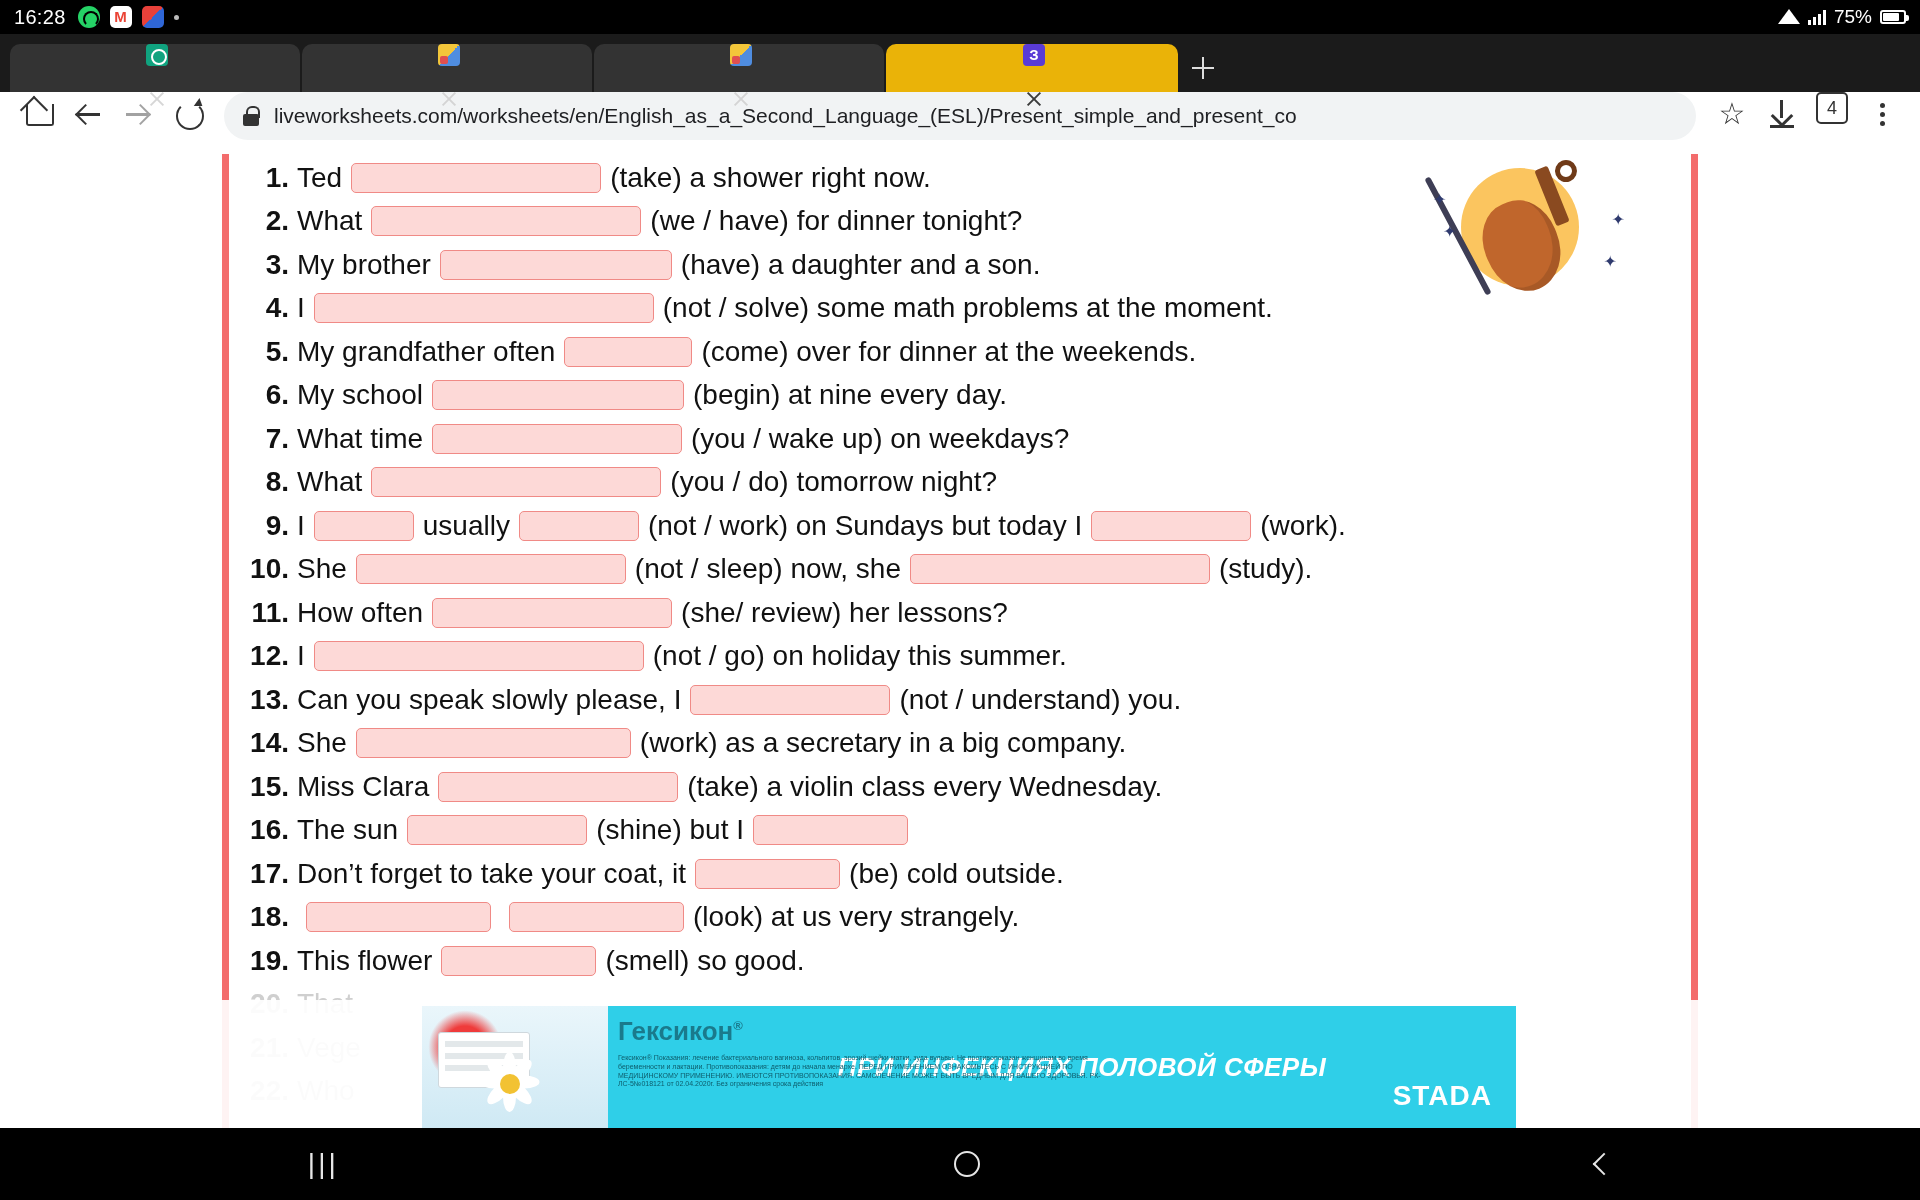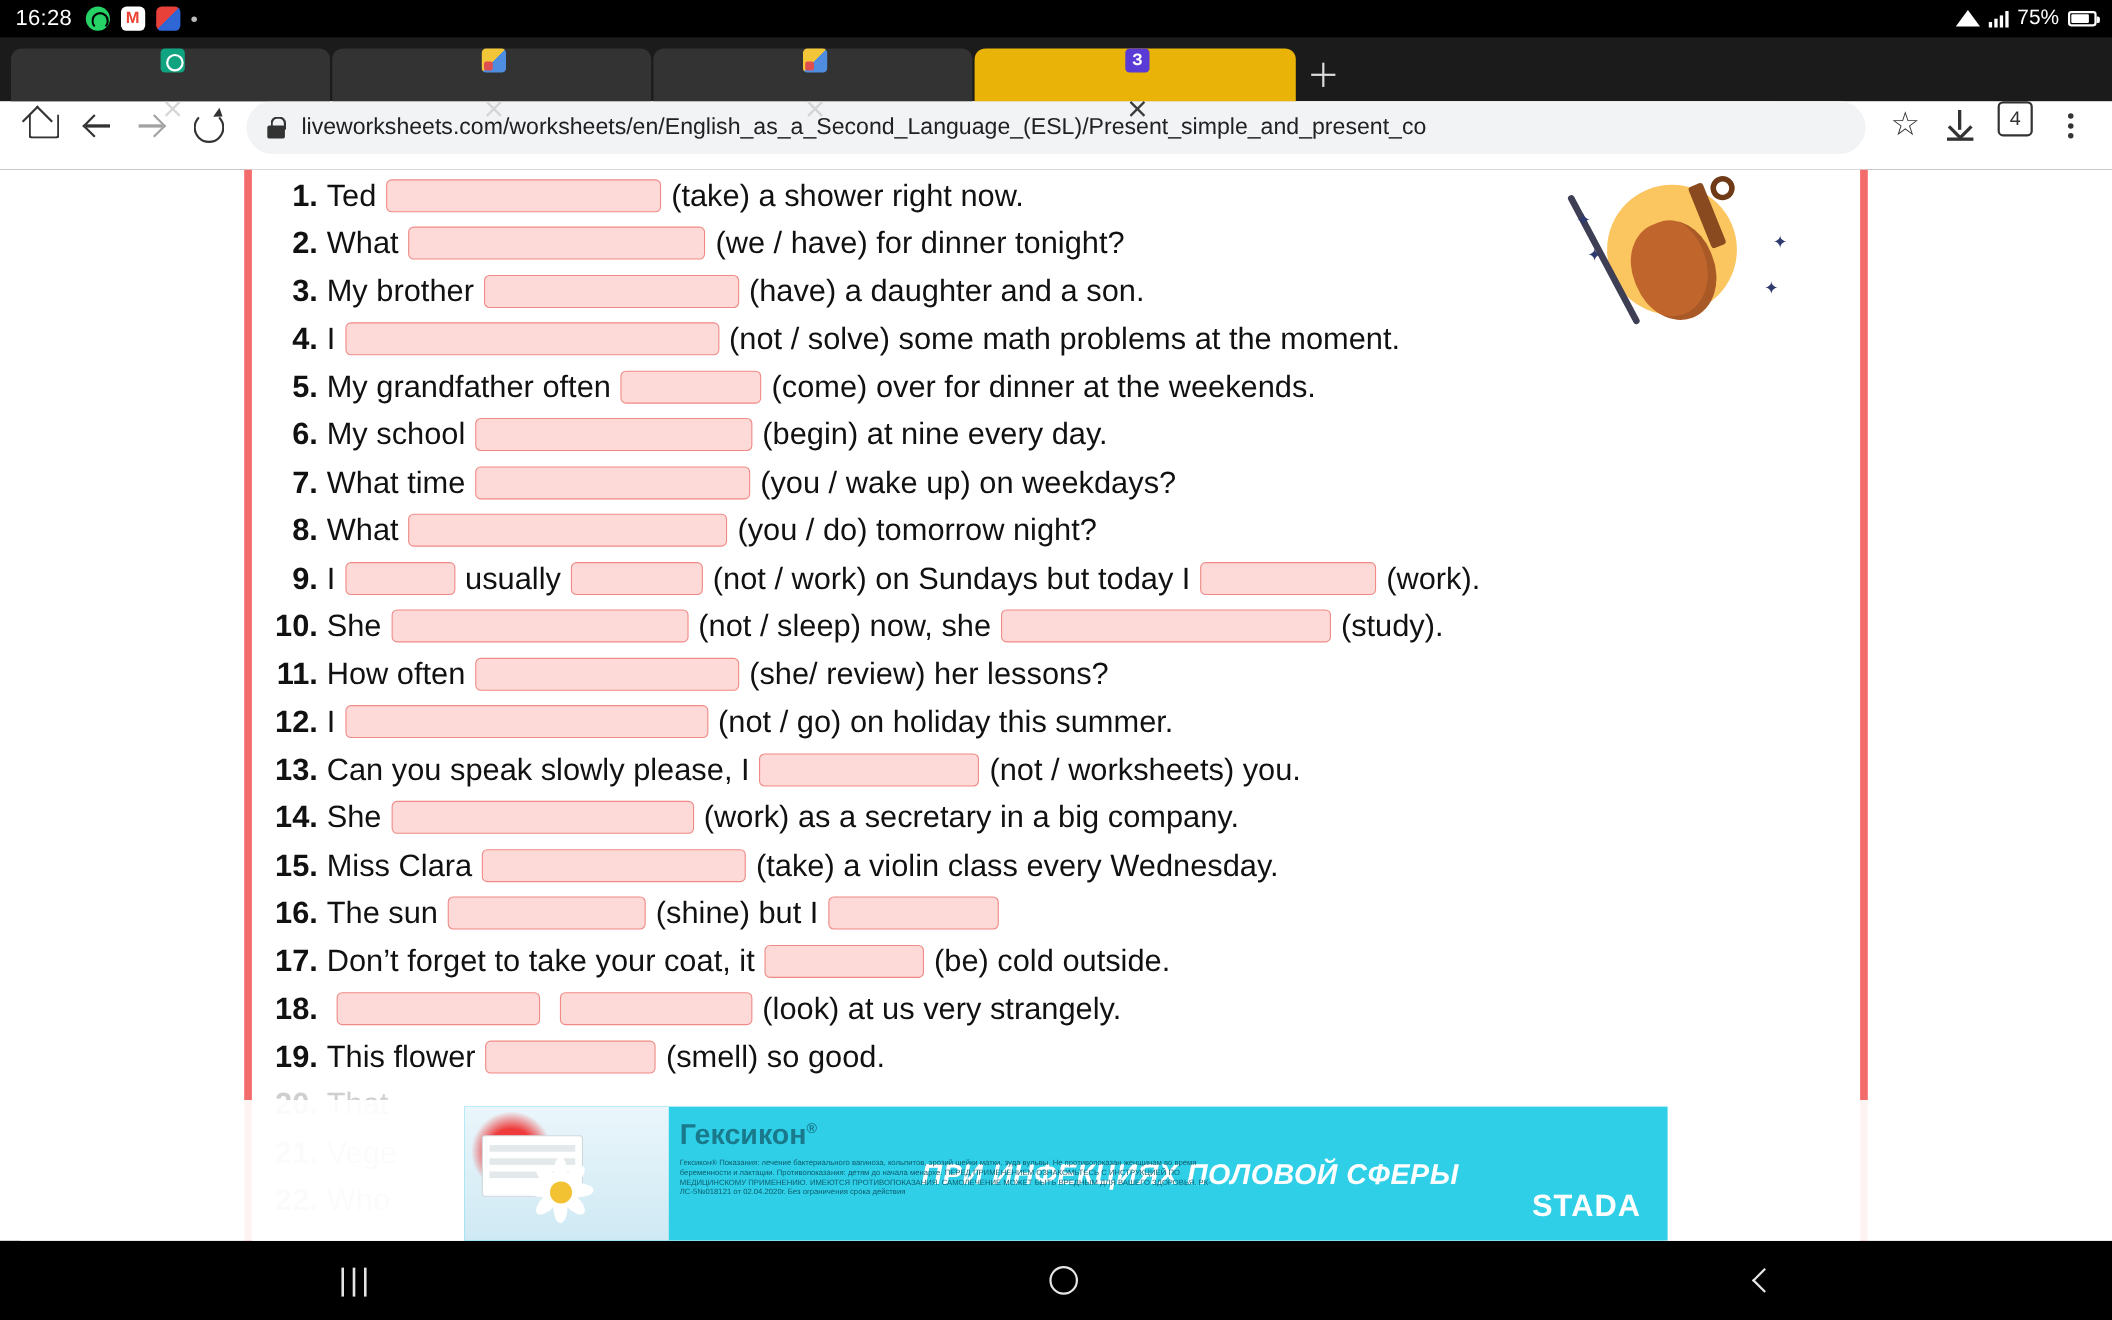--- a/index.html
+++ b/index.html
@@ -456,21 +456,21 @@
           <div class="line">
             <span class="num">12.</span>
             <span class="txt">I</span>
             <span class="blank" style="width: 330px;"></span>
             <span class="txt">(not / go) on holiday this summer.</span>
           </div>
           <div class="line">
             <span class="num">13.</span>
             <span class="txt">Can you speak slowly please, I</span>
             <span class="blank" style="width: 200px;"></span>
-            <span class="txt">(not / worksheets) you.</span>
+            <span class="txt">(not / understand) you.</span>
           </div>
           <div class="line">
             <span class="num">14.</span>
             <span class="txt">She</span>
             <span class="blank" style="width: 275px;"></span>
             <span class="txt">(work) as a secretary in a big company.</span>
           </div>
           <div class="line">
             <span class="num">15.</span>
             <span class="txt">Miss Clara</span>

